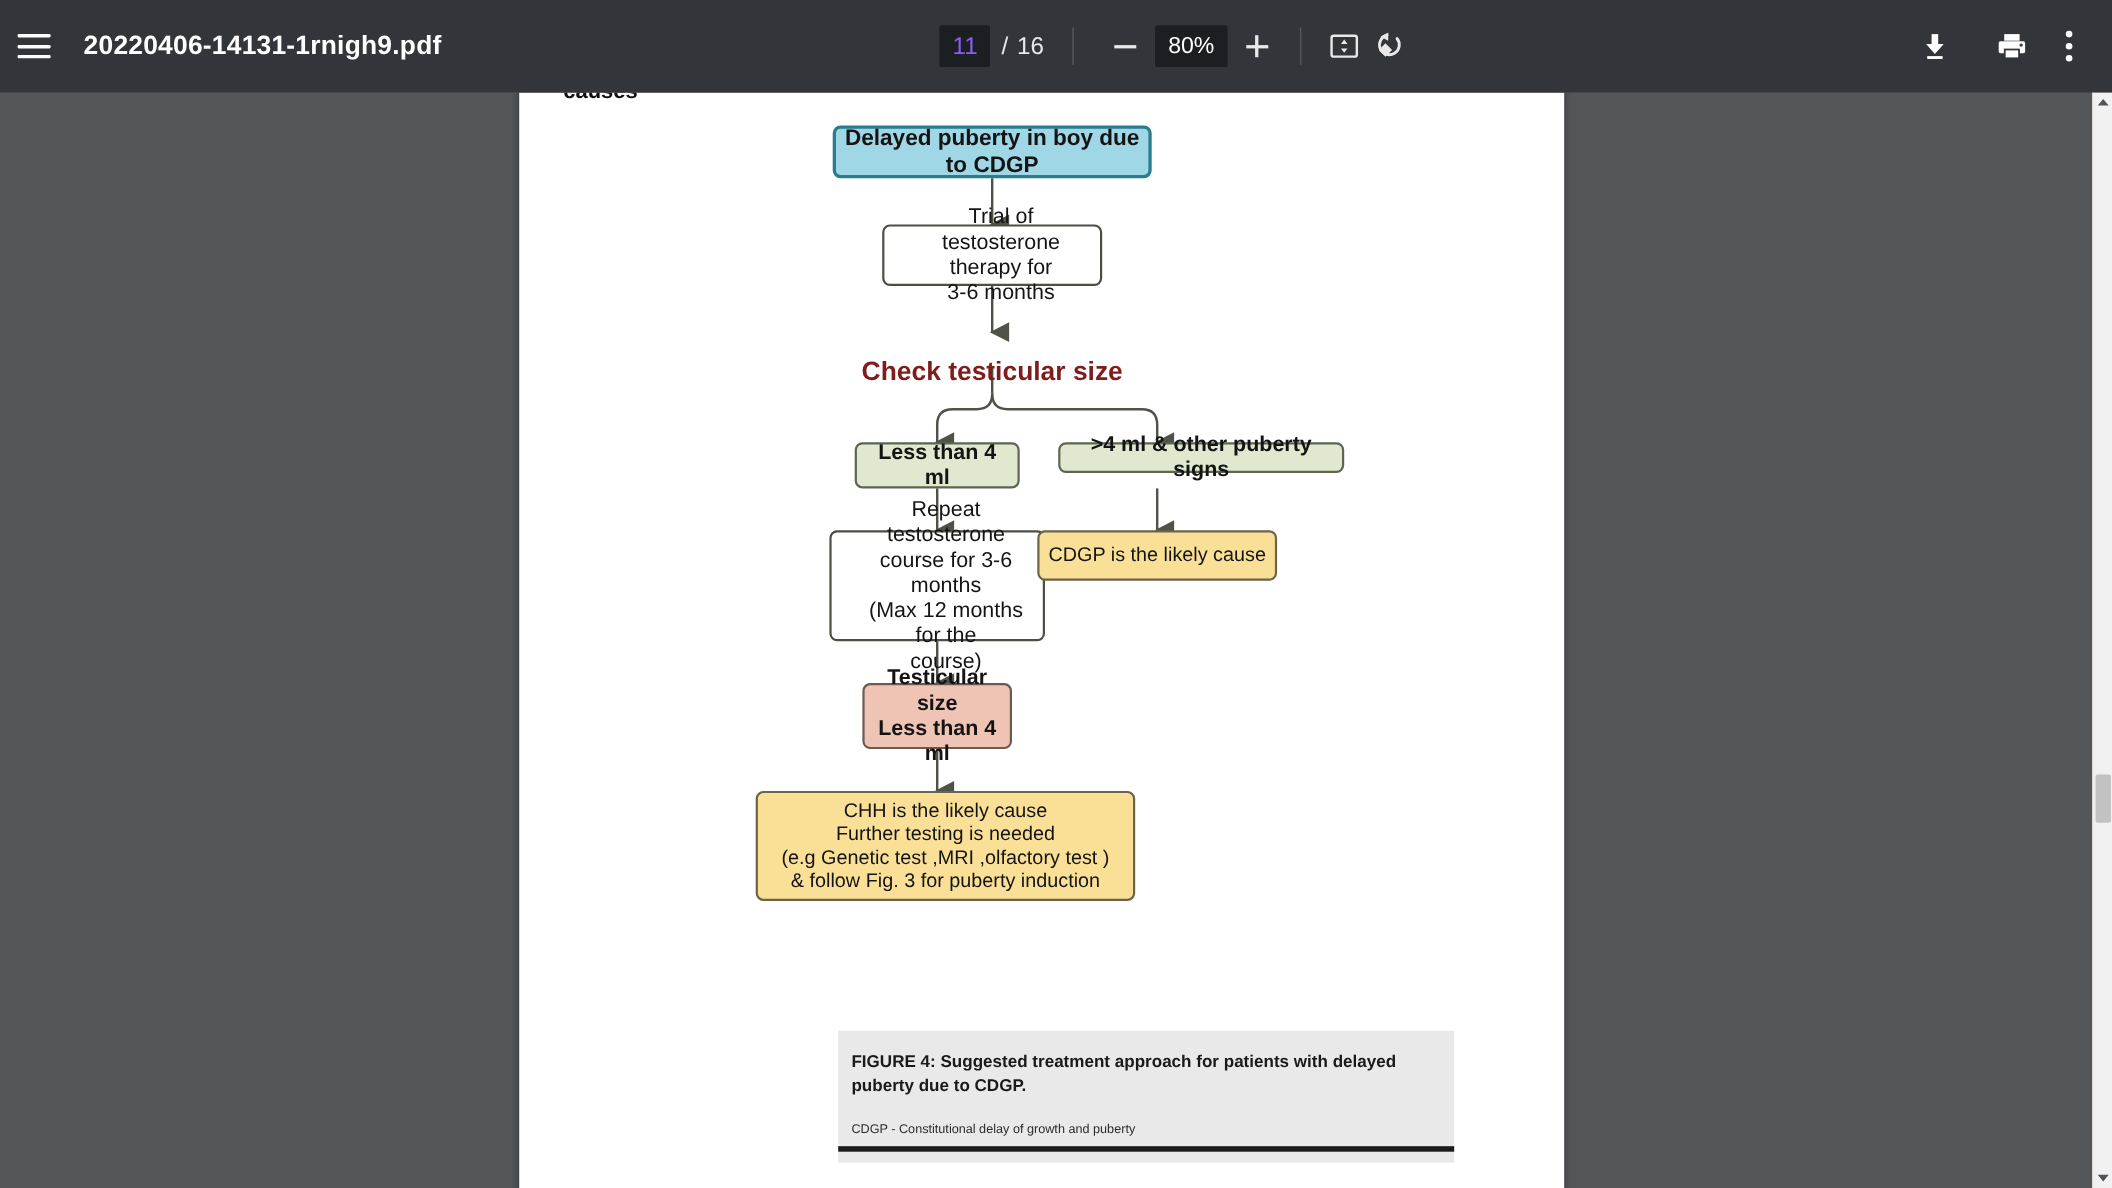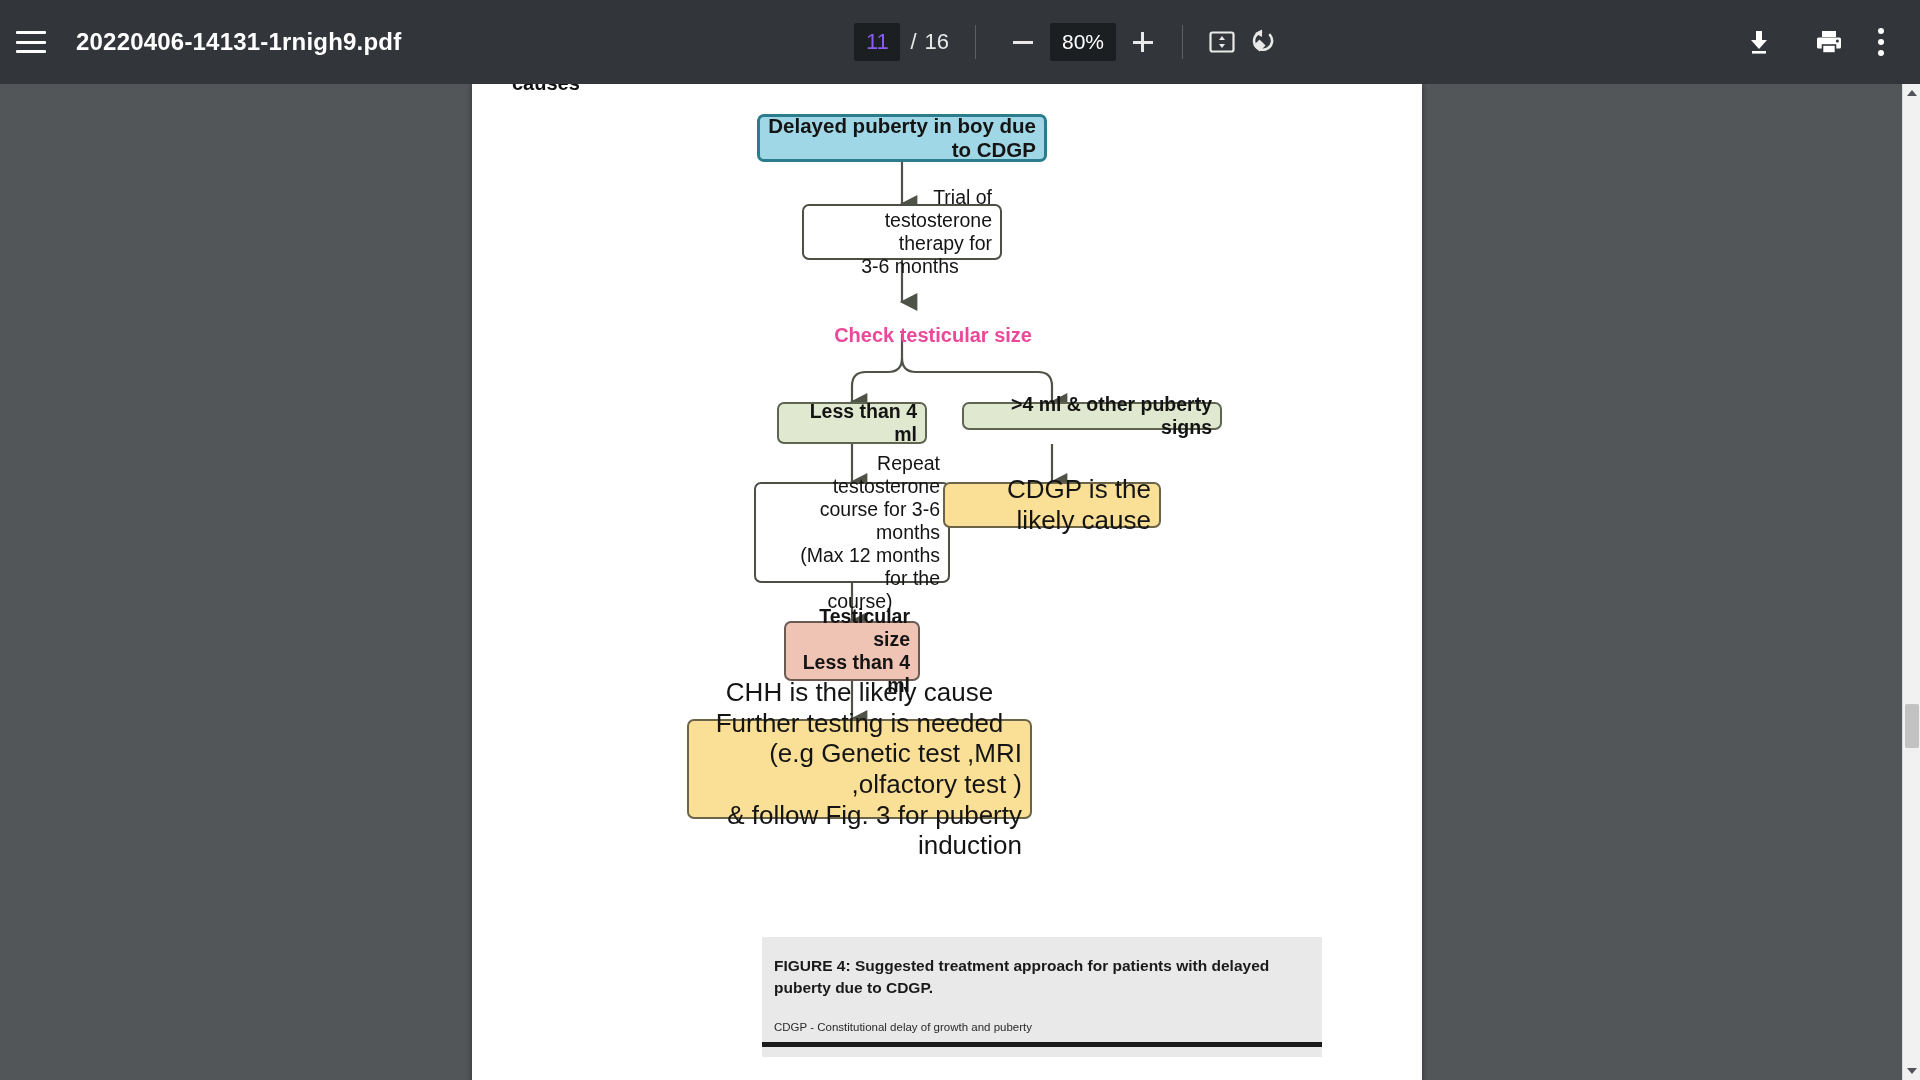--- a/index.html
+++ b/index.html
@@ -92,37 +92,37 @@
     background: #ffffff;
     box-shadow: 0 0 6px rgba(0,0,0,0.45);
   }
 
   
   #flow { position: absolute; top: 0; left: 0; width: 950px; height: 1020px; }
 
   .node {
     position: absolute;
     display: flex; align-items: center; justify-content: center;
-    text-align: right;
+    text-align: center;
     color: #141414;
     line-height: 1.18;
     border: 2px solid #555a4e;
     border-radius: 7px;
     padding: 4px 8px;
   }
   .node.white { background: #ffffff; border-color: #4b4f44; font-size: 19.5px; font-weight: normal; padding-left: 24px; }
   .node.blue  { background: #9fd7e6; border-color: #2b7c8c; font-weight: bold; font-size: 20.5px; border-width: 3px; }
   .node.green { background: #e0e9cf; border-color: #5d6450; font-weight: bold; font-size: 19.5px; }
-  .node.yellow{ background: #fadf96; border-color: #6b6448; font-weight: normal; font-size: 26px; }
+  .node.yellow{ background: #fadf96; border-color: #6b6448; font-weight: normal; font-size: 18px; }
   .node.pink  { background: #f0c4b5; border-color: #6b5a52; font-weight: bold; font-size: 19.5px; }
 
   .plain-label {
     position: absolute;
-    font-size: 20px; font-weight: bold; color: #ec4899;
-    text-align: right;
+    font-size: 24px; font-weight: bold; color: #7f1d1d;
+    text-align: center;
   }
 
   #edges { position: absolute; top:0; left:0; width: 950px; height: 1020px; pointer-events: none; }
 
   
   #caption {
     position: absolute;
     left: 290px; top: 853px;
     width: 560px;
     background: #e9e9e9;

